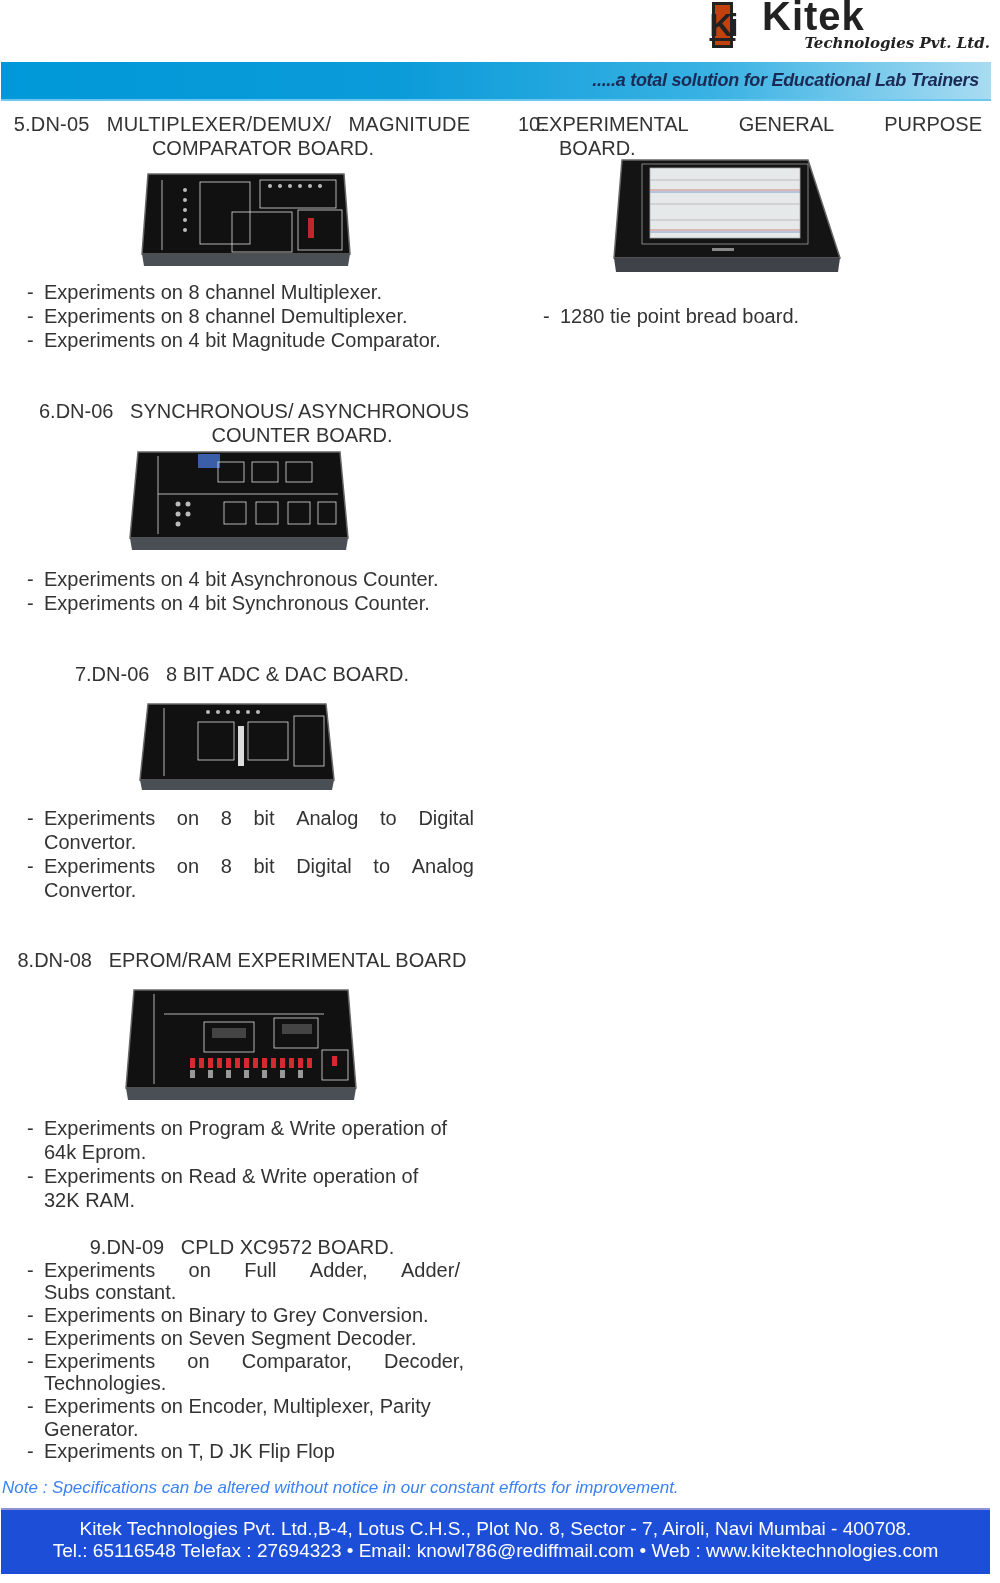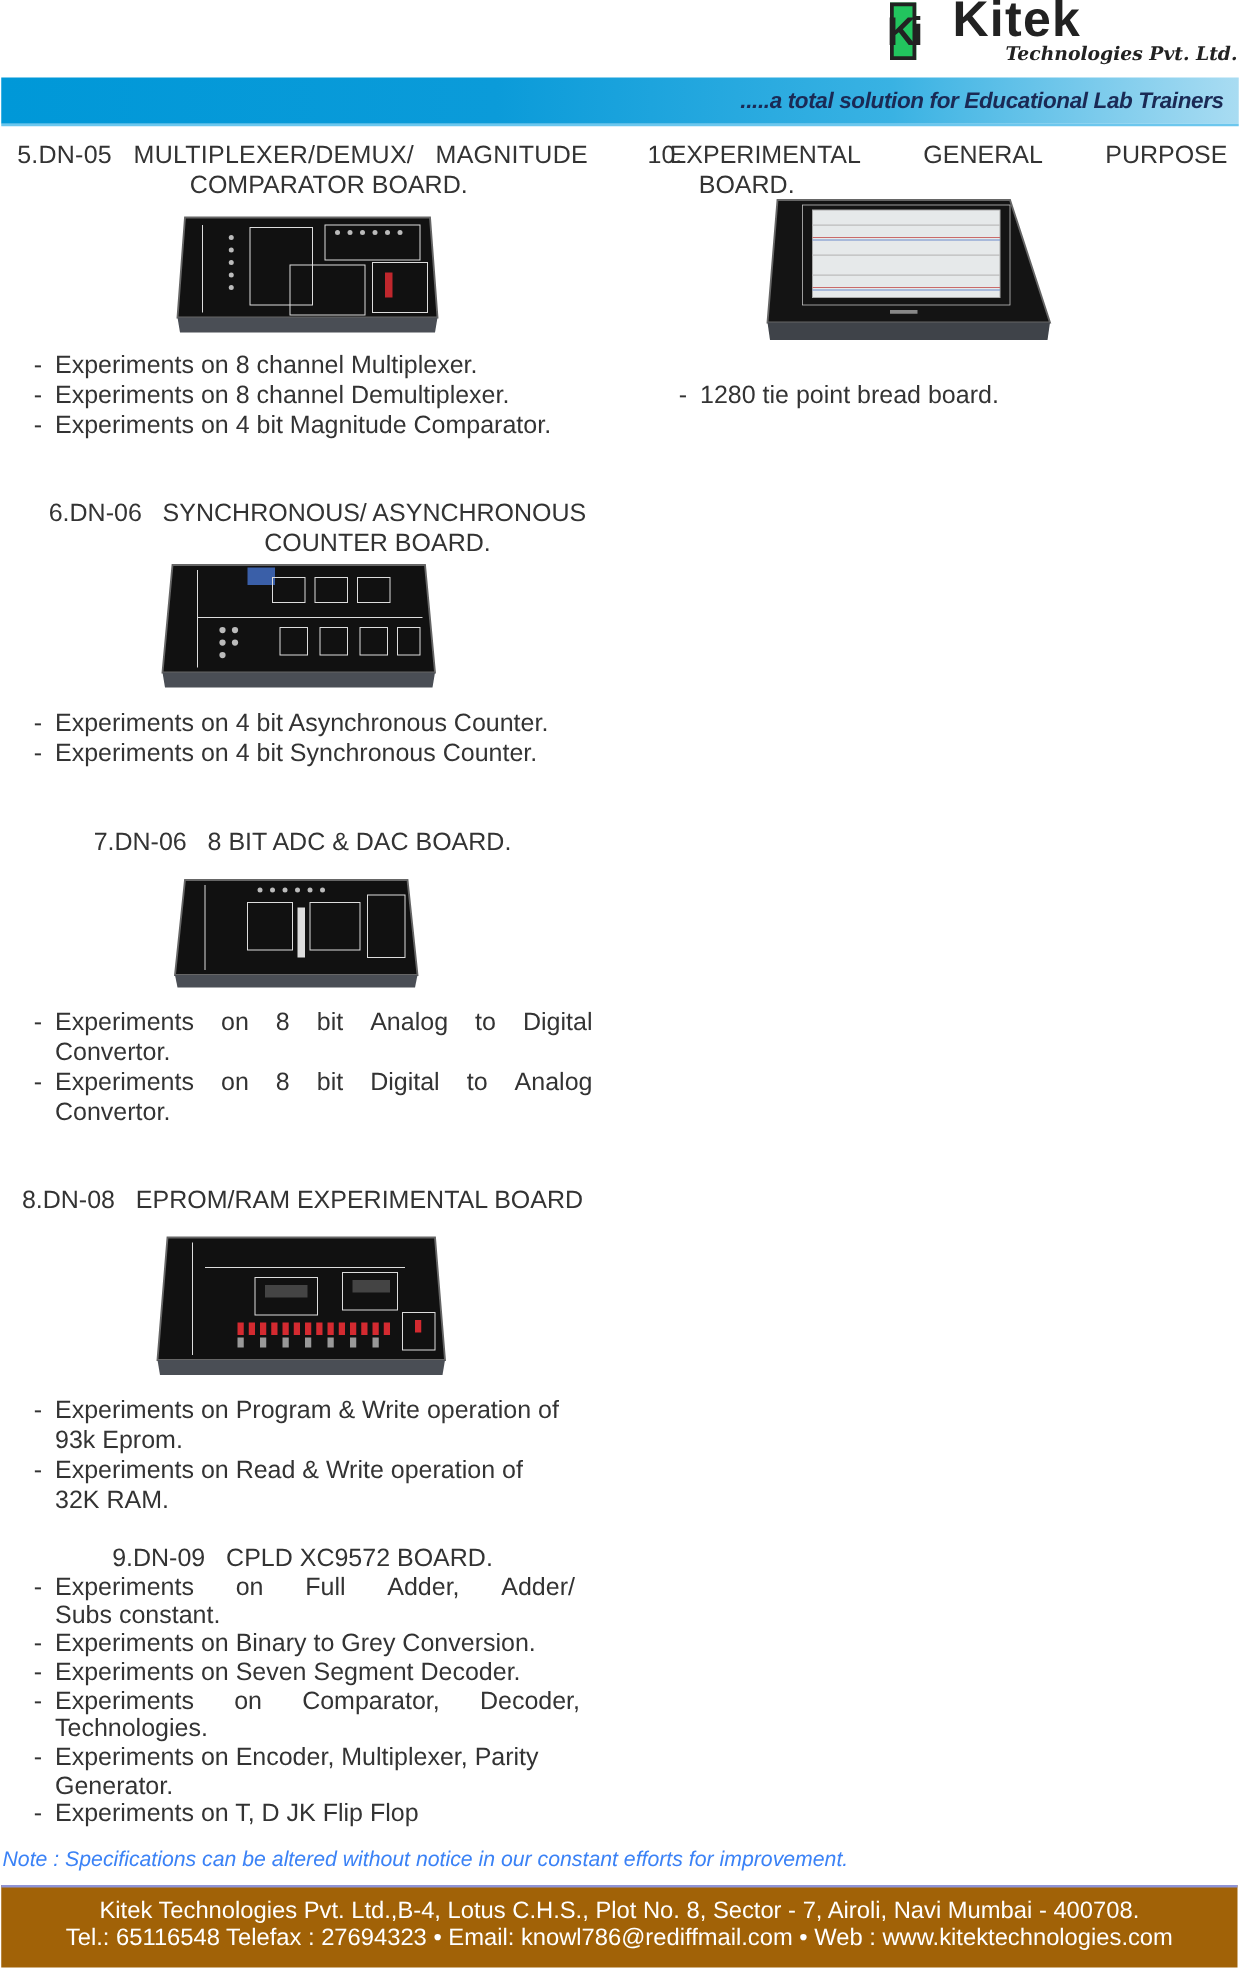--- a/index.html
+++ b/index.html
@@ -2,23 +2,23 @@
 <html><head>
 <meta charset="utf-8">
 <style>
   html, body { margin: 0; padding: 0; background: #ffffff; }
   body { width: 1000px; height: 1583px; position: relative; overflow: hidden;
          font-family: "Liberation Sans", "DejaVu Sans", sans-serif; color: #333333; }
 
   
   .logo { position: absolute; right: 10px; top: 0; height: 58px; width: 290px; }
   .logo-mark { position: absolute; left: 12px; top: 2px; width: 21px; height: 46px;
-               border: 3px solid #222; box-sizing: border-box; background: #22c55e;
+               border: 3px solid #222; box-sizing: border-box; background: #c2410c;
                display: flex; align-items: center; justify-content: center;
-               font-weight: bold; font-size: 32px; color: #222; letter-spacing: -3px; }
+               font-weight: bold; font-size: 32px; color: #222; letter-spacing: -3px; text-decoration: underline; }
   .logo-name { position: absolute; left: 62px; top: -6px; font-size: 40px; font-weight: bold;
                color: #222; letter-spacing: 1px; }
   .logo-sub { position: absolute; right: 0; top: 34px; font-family: "DejaVu Serif", serif;
               font-style: italic; font-weight: bold; font-size: 15px; color: #222; }
 
   .band { position: absolute; left: 1px; top: 62px; width: 990px; height: 37px;
           background: linear-gradient(90deg, #0098d8 0%, #0b9bd9 40%, #39b2e3 72%, #a9dcf2 100%);
           border-bottom: 2px solid #6cc7ee; }
   .tagline { position: absolute; right: 12px; top: 8px; font-style: italic; font-weight: bold;
              font-size: 18px; color: #1a2a55; letter-spacing: -0.3px; }
@@ -33,21 +33,21 @@
 
   
   .board { position: absolute; }
   .board svg { display: block; }
 
   
   .note { position: absolute; left: 2px; top: 1478px; font-size: 17px; font-style: italic; color: #3b82f6; }
 
   
   .footer { position: absolute; left: 1px; top: 1508px; width: 989px; height: 66px;
-            background: #a16207; border-top: 2px solid #8f93d6; color: #ffffff;
+            background: #1d4ed8; border-top: 2px solid #8f93d6; color: #ffffff;
             font-size: 19px; line-height: 22px; text-align: center; padding-top: 8px; box-sizing: border-box; }
 </style>
 </head>
 <body>
 
 <div class="logo">
   <div class="logo-mark">Ki</div>
   <div class="logo-name">Kitek</div>
   <div class="logo-sub">Technologies Pvt. Ltd.</div>
 </div>
@@ -214,21 +214,21 @@
         <rect x="102" y="82" width="5" height="8"></rect>
         <rect x="120" y="82" width="5" height="8"></rect>
         <rect x="138" y="82" width="5" height="8"></rect>
         <rect x="156" y="82" width="5" height="8"></rect>
         <rect x="174" y="82" width="5" height="8"></rect>
       </g>
   </svg>
 </div>
 <div class="sec" style="left:2px; top:1116px; width:490px;">
   <div class="bl">Experiments on Program &amp; Write operation of</div>
-  <div style="padding-left:42px;">93k Eprom.</div>
+  <div style="padding-left:42px;">64k Eprom.</div>
   <div class="bl">Experiments on Read &amp; Write operation of</div>
   <div style="padding-left:42px;">32K RAM.</div>
 </div>
 
 <div class="sec" style="left:2px; top:1236px; width:480px; line-height:22.7px;">
   <div class="title" style="white-space:pre;">9.DN-09   CPLD XC9572 BOARD.</div>
   <div class="bl">
     <div class="just" style="width:416px;">
       <span>Experiments</span>
       <span>on</span>

